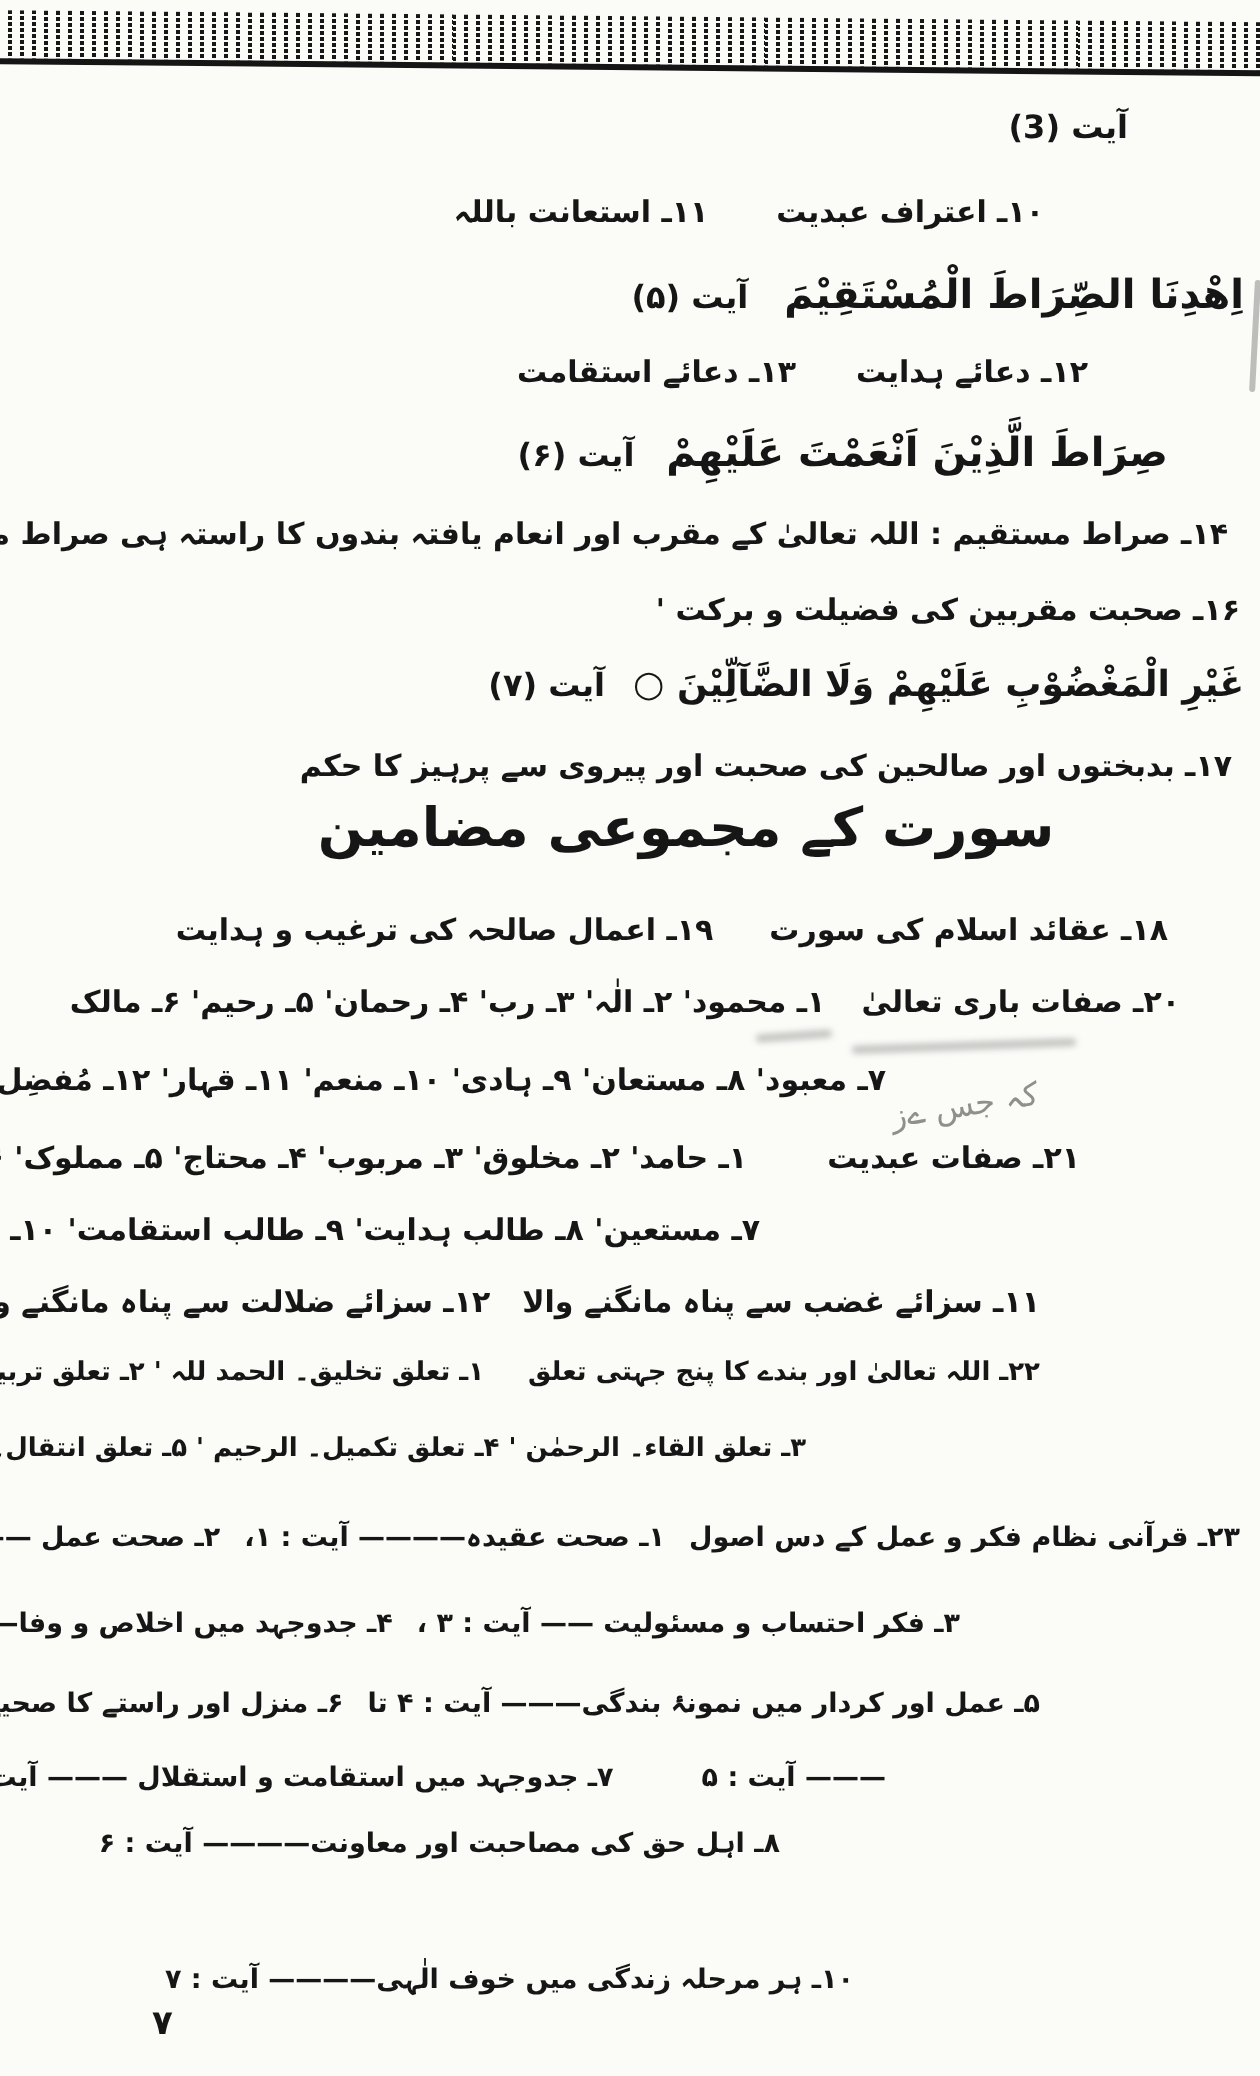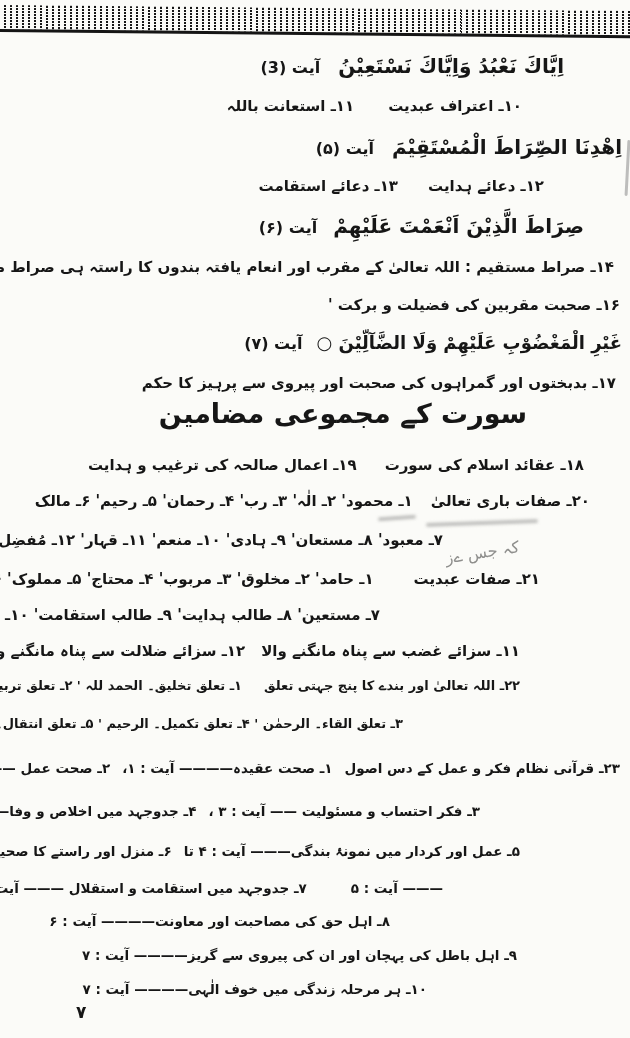--- a/index.html
+++ b/index.html
@@ -41,21 +41,20 @@
 </style>
 </head>
 <body>
 
 <div class="page">
 
   <div class="band"></div>
   <div class="edge-mark"></div>
 
   <div class="row" style="top:54px;right:66px;gap:18px;">
-    <span class="verse">اِيَّاكَ نَعْبُدُ وَاِيَّاكَ نَسْتَعِيْنُ</span>
     <span class="vlabel">آیت (3)</span>
   </div>
   <div class="row urdu" style="top:97px;right:108px;gap:34px;">
     <span>۱۰ـ اعتراف عبدیت</span>
     <span>۱۱ـ استعانت باللہ</span>
   </div>
 
   <div class="row" style="top:135px;right:8px;gap:18px;">
     <span class="verse">اِهْدِنَا الصِّرَاطَ الْمُسْتَقِيْمَ</span>
     <span class="vlabel">آیت (۵)</span>
@@ -71,21 +70,21 @@
   </div>
   <div class="line urdu" style="top:258px;right:16px;">۱۴ـ صراط مستقیم : اللہ تعالیٰ کے مقرب اور انعام یافتہ بندوں کا راستہ ہی صراط مستقیم ہے</div>
   <div class="row urdu" style="top:296px;right:10px;gap:26px;">
     <span>۱۶ـ صحبت مقربین کی فضیلت و برکت '</span>
   </div>
 
   <div class="row" style="top:332px;right:8px;gap:14px;">
     <span class="verse v7">غَيْرِ الْمَغْضُوْبِ عَلَيْهِمْ وَلَا الضَّآلِّيْنَ ○</span>
     <span class="vlabel">آیت (۷)</span>
   </div>
-  <div class="line urdu" style="top:374px;right:14px;">۱۷ـ بدبختوں اور گمراہوں کی صحبت اور پیروی سے پرہیز کا حکم</div>
+  <div class="line urdu" style="top:374px;right:14px;">۱۷ـ بدبختوں اور صالحین کی صحبت اور پیروی سے پرہیز کا حکم</div>
 
   <div class="heading" style="top:398px;">سورت کے مجموعی مضامین</div>
 
   <div class="row urdu" style="top:456px;right:46px;gap:28px;">
     <span>۱۸ـ عقائد اسلام کی سورت</span>
     <span>۱۹ـ اعمال صالحہ کی ترغیب و ہدایت</span>
   </div>
 
   <div class="row urdu" style="top:492px;right:40px;gap:18px;">
     <span>۲۰ـ صفات باری تعالیٰ</span>
@@ -124,18 +123,17 @@
   </div>
   <div class="row pr" style="top:843px;right:110px;gap:12px;">
     <span>۵ـ عمل اور کردار میں نمونۂ بندگی——— آیت : ۴ تا</span>
     <span>۶ـ منزل اور راستے کا صحیح تعین</span>
   </div>
   <div class="row pr" style="top:880px;right:187px;gap:44px;">
     <span>——— آیت : ۵</span>
     <span>۷ـ جدوجہد میں استقامت و استقلال ——— آیت : ۶</span>
   </div>
   <div class="line pr" style="top:913px;right:240px;margin-left:20px;">۸ـ اہل حق کی مصاحبت اور معاونت———— آیت : ۶</div>
-  <div class="line pr" style="top:947px;right:113px;">۹ـ اہل باطل کی پہچان اور ان کی پیروی سے گریز———— آیت : ۷</div>
   <div class="line pr" style="top:981px;right:203px;">۱۰ـ ہر مرحلہ زندگی میں خوف الٰہی———— آیت : ۷</div>
 
   <div class="pageno">۷</div>
 
 </div>
 
 </body></html>

